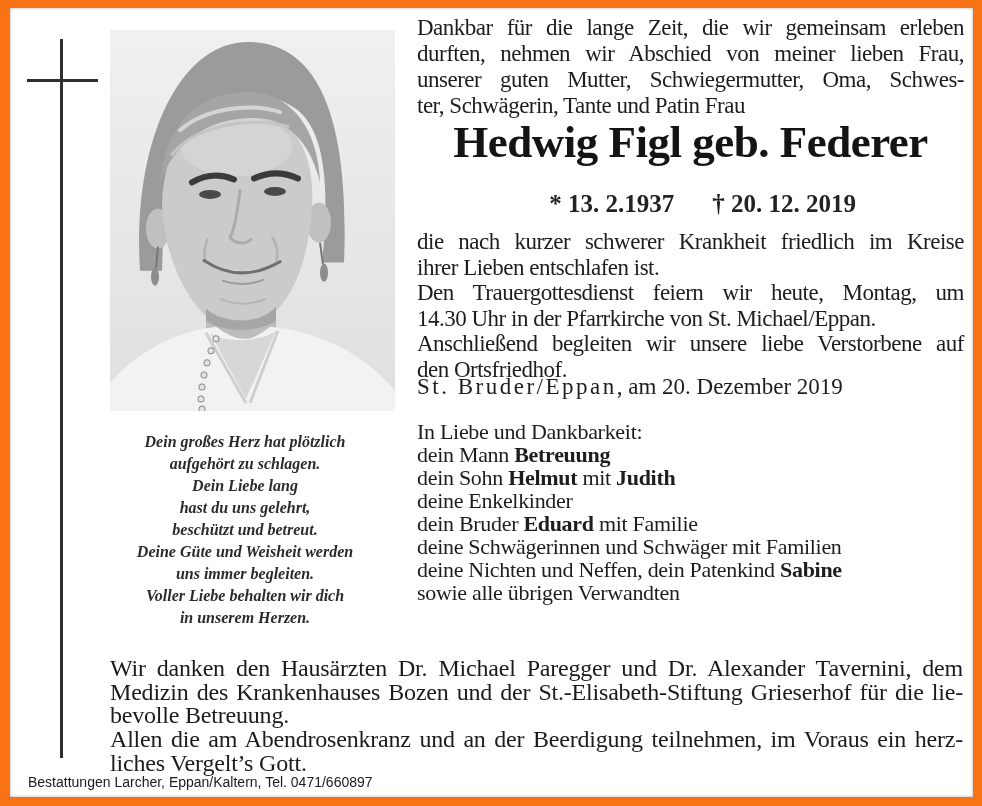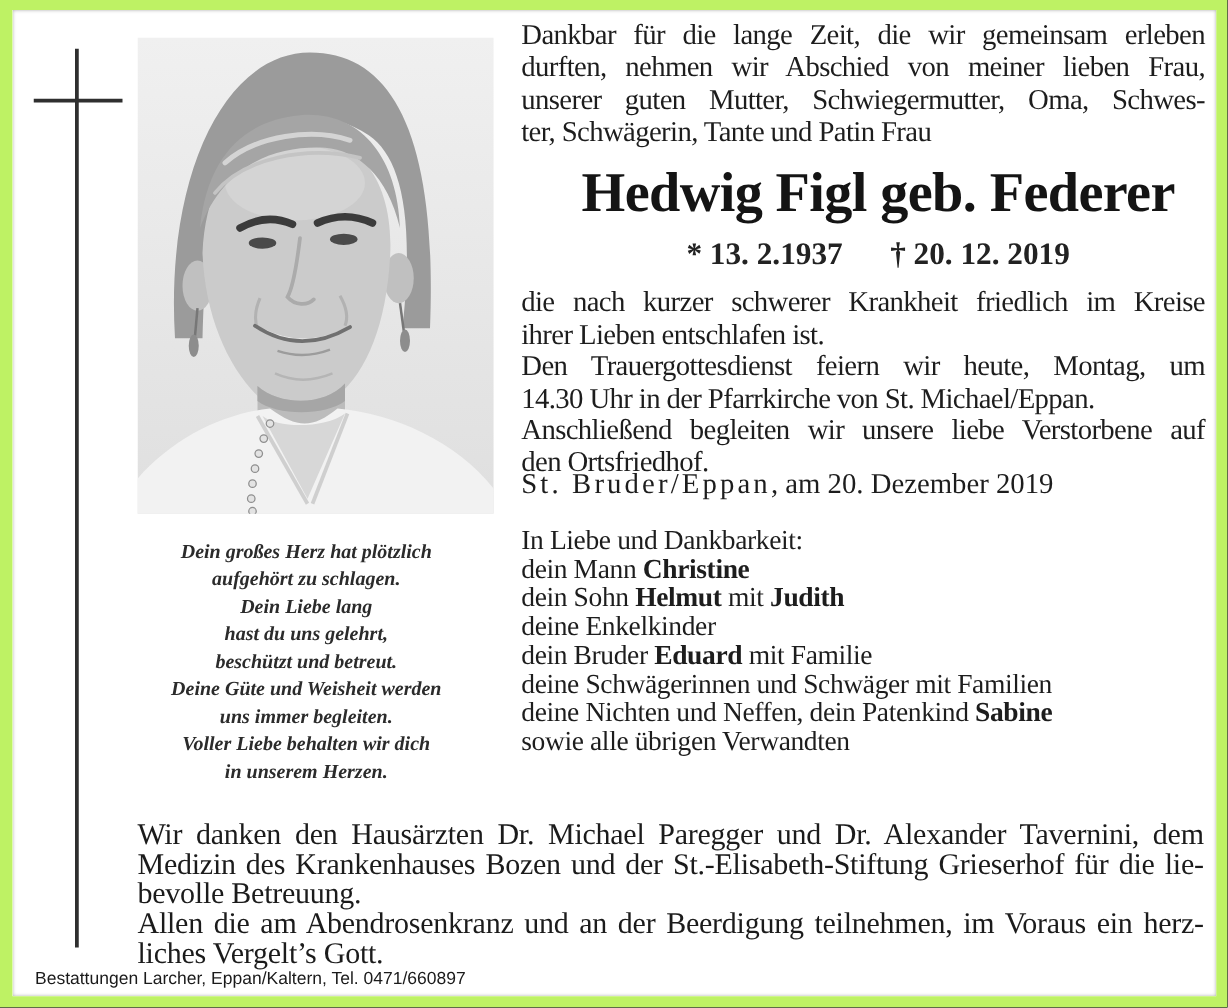--- a/index.html
+++ b/index.html
@@ -1,39 +1,39 @@
 <!DOCTYPE html>
 <html><head>
 <meta charset="utf-8">
 <style>
   html,body{margin:0;padding:0;background:#000;}
   .page{
     position:relative;
     width:982px;height:806px;
-    background:#bef264;
+    background:#f97316;
     font-family:"Liberation Serif", serif;
     color:#1d1d1d;
     overflow:hidden;
   }
   .sheet{
     position:absolute;left:10px;top:8px;width:963px;height:789px;
     background:#ffffff;
     box-shadow:inset 0 0 3px rgba(0,0,0,.35);
   }
   
   .cross-v{position:absolute;left:60px;top:39px;width:3px;height:719px;background:#2f2f2f;}
   .cross-h{position:absolute;left:27px;top:79px;width:71px;height:3px;background:#2f2f2f;}
   
   .photo{position:absolute;left:110px;top:30px;width:285px;height:381px;}
   .photo svg{display:block;width:100%;height:100%;}
   
   .intro{position:absolute;left:417px;top:15px;width:547px;
     font-size:23px;line-height:26px;letter-spacing:-0.5px;}
   .j{text-align:justify;text-align-last:justify;}
-  .deceased-name{position:absolute;left:417px;top:116px;width:547px;margin:12px;
+  .deceased-name{position:absolute;left:417px;top:116px;width:547px;margin:0;
     font-size:45px;line-height:52px;font-weight:700;letter-spacing:-0.5px;
     text-align:center;white-space:nowrap;color:#141414;}
   .dates{position:absolute;left:429px;top:190px;width:547px;
     display:flex;justify-content:center;gap:38px;
     font-size:25px;font-weight:700;color:#222;}
   .announce{position:absolute;left:417px;top:229px;width:547px;
     font-size:23px;line-height:25.5px;letter-spacing:-0.5px;}
   .dateline{position:absolute;left:417px;top:374px;width:547px;
     font-size:23px;white-space:nowrap;}
   .dateline .spaced{letter-spacing:2.5px;}
@@ -159,21 +159,21 @@
     <div>hast du uns gelehrt,</div>
     <div>beschützt und betreut.</div>
     <div>Deine Güte und Weisheit werden</div>
     <div>uns immer begleiten.</div>
     <div>Voller Liebe behalten wir dich</div>
     <div>in unserem Herzen.</div>
   </div>
 
   <div class="condolences">
     <div>In Liebe und Dankbarkeit:</div>
-    <div><span>dein Mann </span><span class="b">Christine</span></div>
+    <div><span>dein Mann </span><span class="b">Betreuung</span></div>
     <div><span>dein Sohn </span><span class="b">Helmut</span><span> mit </span><span class="b">Judith</span></div>
     <div><span>deine Enkelkinder</span></div>
     <div><span>dein Bruder </span><span class="b">Eduard</span><span> mit Familie</span></div>
     <div><span>deine Schwägerinnen und Schwäger mit Familien</span></div>
     <div><span>deine Nichten und Neffen, dein Patenkind </span><span class="b">Sabine</span></div>
     <div><span>sowie alle übrigen Verwandten</span></div>
   </div>
 
   <div class="thanks">
     <div class="j">Wir danken den Hausärzten Dr. Michael Paregger und Dr. Alexander Tavernini, dem</div>

